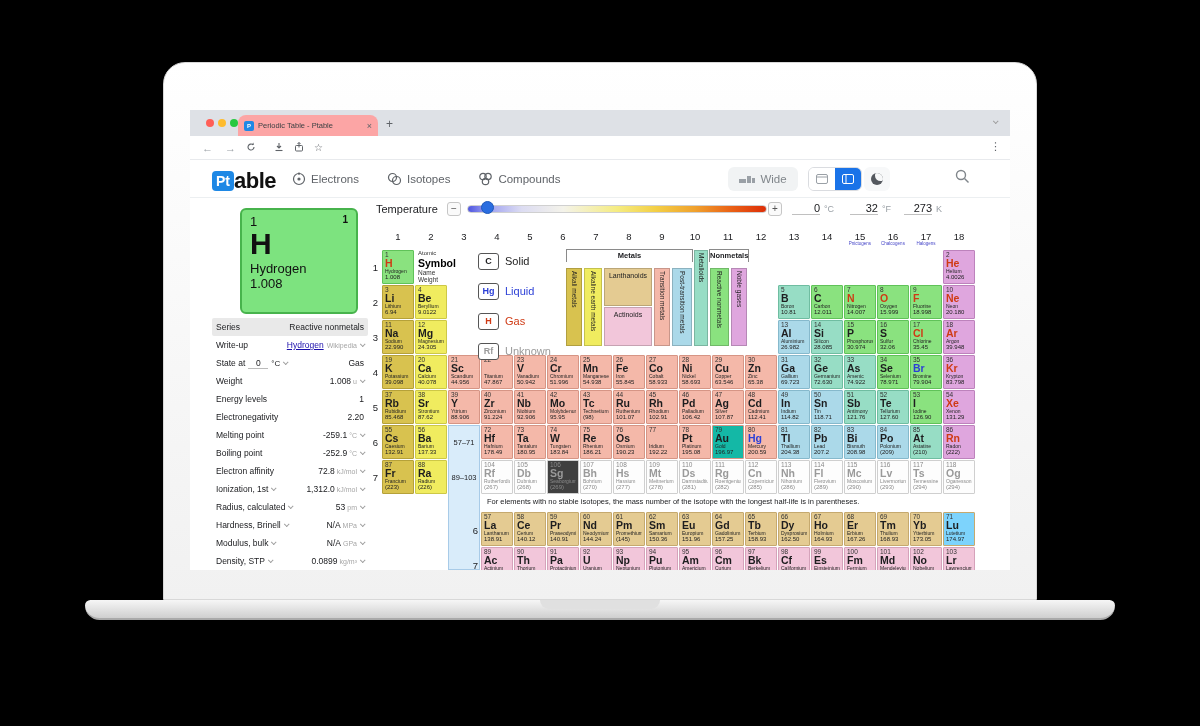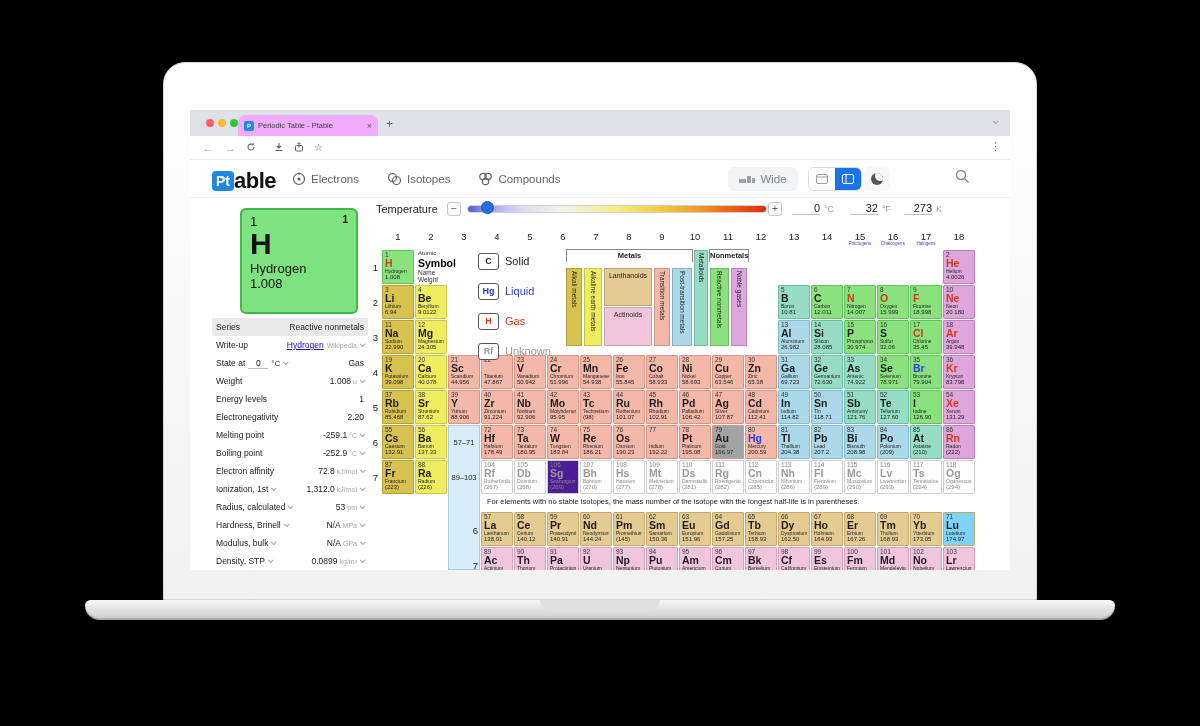--- a/index.html
+++ b/index.html
@@ -14,21 +14,21 @@
     background:linear-gradient(#f6f6f6,#cfcfcf); border-radius:6px 6px 16px 16px;
     border-bottom:2px solid #a9a9a9; }
   #laptop-notch { position:absolute; left:455px; top:0; width:120px; height:9px;
     background:#e0e0e0; border-radius:0 0 12px 12px; }
 
   
   #browser { position:absolute; left:190px; top:110px; width:820px; height:460px;
     background:#fff; overflow:hidden; font-size:10px; color:#222; }
   #tab-strip { position:absolute; left:0; top:0; width:820px; height:26px; background:#dee1e6; }
   .traffic { position:absolute; top:9px; width:8px; height:8px; border-radius:50%; }
-  #tab { position:absolute; left:48px; top:5px; width:140px; height:21px; background:#f0abfc;
+  #tab { position:absolute; left:48px; top:5px; width:140px; height:21px; background:#fca5a5;
     border-radius:8px 8px 0 0; display:flex; align-items:center; padding:0 6px; gap:4px; }
   #tab-favicon { width:10px; height:10px; background:#1e88e5; border-radius:2px; color:#fff;
     font-size:6px; font-weight:bold; text-align:center; line-height:10px; flex:0 0 auto; }
   #tab-title { font-size:7.5px; color:#3c4043; white-space:nowrap; overflow:hidden; flex:1; }
   #tab-close { font-size:9px; color:#5f6368; }
   #new-tab-btn { position:absolute; left:196px; top:7px; font-size:12px; color:#5f6368; }
   #tabstrip-chevron { position:absolute; left:800px; top:10px; }
   #toolbar { position:absolute; left:0; top:26px; width:820px; height:24px; background:#fff;
     border-bottom:1px solid #e8eaed; display:flex; align-items:center; }
   .nav-arrow { color:#9aa0a6; font-size:11px; margin-left:12px; }
@@ -885,21 +885,21 @@
           <span class="sym" style="color: rgb(29, 29, 31); margin-left: 32px;">Ir</span>
           <span class="nm">Iridium</span>
           <span class="wt">192.22</span>
         </div>
         <div class="el" style="left: 489px; top: 315px; background: rgb(244, 184, 169); border-color: rgb(214, 149, 133);">
           <span class="num">78</span>
           <span class="sym" style="color: rgb(29, 29, 31);">Pt</span>
           <span class="nm">Platinum</span>
           <span class="wt">195.08</span>
         </div>
-        <div class="el" style="left: 522px; top: 315px; background: #a3a3a3; border-color: rgb(214, 149, 133);">
+        <div class="el" style="left: 522px; top: 315px; background: #14b8a6; border-color: rgb(214, 149, 133);">
           <span class="num">79</span>
           <span class="sym" style="color: rgb(29, 29, 31);">Au</span>
           <span class="nm">Gold</span>
           <span class="wt">196.97</span>
         </div>
         <div class="el" style="left: 555px; top: 315px; background: rgb(244, 184, 169); border-color: rgb(214, 149, 133);">
           <span class="num">80</span>
           <span class="sym" style="color: rgb(43, 63, 214);">Hg</span>
           <span class="nm">Mercury</span>
           <span class="wt">200.59</span>
@@ -1032,21 +1032,21 @@
           <span class="sym" style="color: rgb(154, 154, 154);">Rf</span>
           <span class="nm" style="color: rgb(138, 138, 138);">Rutherfordium</span>
           <span class="wt" style="color: rgb(138, 138, 138);">(267)</span>
         </div>
         <div class="el" style="left: 324px; top: 350px; background: rgb(253, 253, 253); border-color: rgb(207, 207, 207);">
           <span class="num" style="color: rgb(138, 138, 138);">105</span>
           <span class="sym" style="color: rgb(154, 154, 154);">Db</span>
           <span class="nm" style="color: rgb(138, 138, 138);">Dubnium</span>
           <span class="wt" style="color: rgb(138, 138, 138);">(268)</span>
         </div>
-        <div class="el" style="left: 357px; top: 350px; background: #4c1d95; border-color: rgb(207, 207, 207);">
+        <div class="el" style="left: 357px; top: 350px; background: #404040; border-color: rgb(207, 207, 207);">
           <span class="num" style="color: rgb(138, 138, 138);">106</span>
           <span class="sym" style="color: rgb(154, 154, 154);">Sg</span>
           <span class="nm" style="color: rgb(138, 138, 138);">Seaborgium</span>
           <span class="wt" style="color: rgb(138, 138, 138);">(269)</span>
         </div>
         <div class="el" style="left: 390px; top: 350px; background: rgb(253, 253, 253); border-color: rgb(207, 207, 207);">
           <span class="num" style="color: rgb(138, 138, 138);">107</span>
           <span class="sym" style="color: rgb(154, 154, 154);">Bh</span>
           <span class="nm" style="color: rgb(138, 138, 138);">Bohrium</span>
           <span class="wt" style="color: rgb(138, 138, 138);">(270)</span>

